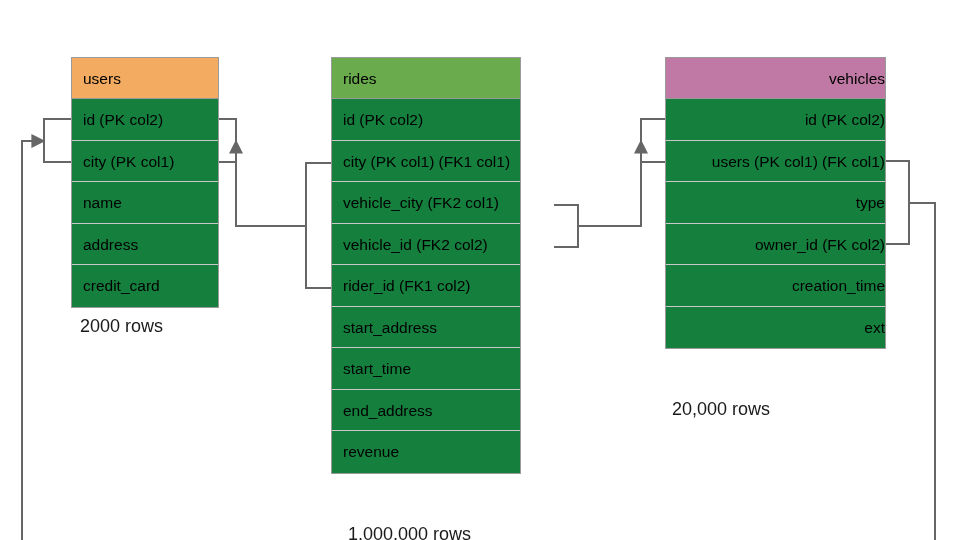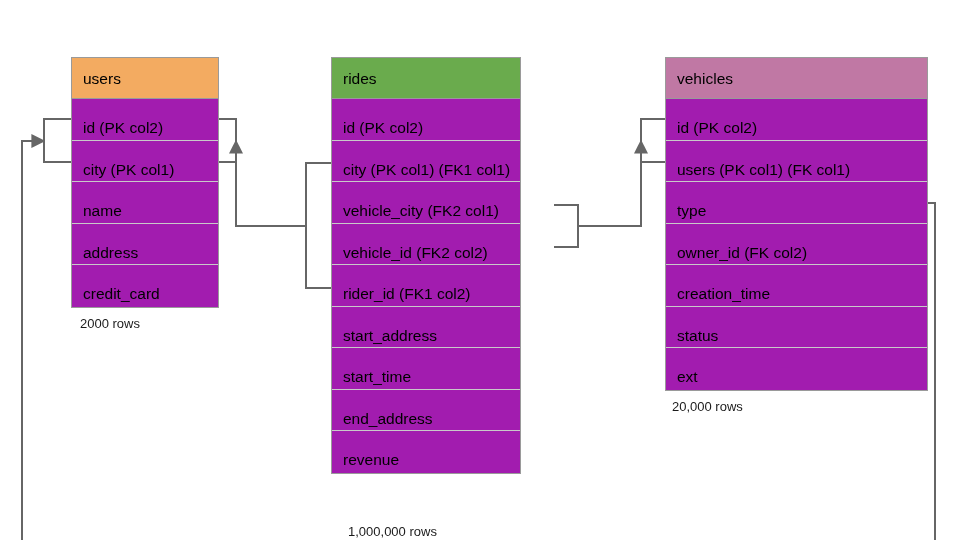--- a/index.html
+++ b/index.html
@@ -42,33 +42,33 @@
     padding: 0 0 0 11px;
     font-size: 15.5px;
     border-bottom: 1px solid #9a9a9a;
     white-space: nowrap;
     overflow: hidden;
   }
   .table-row {
     box-sizing: border-box;
     height: 41.5px;
     line-height: 41.5px;
-    padding: 8px 0 0 11px;
+    padding: 0 0 0 11px;
     font-size: 15.5px;
     border-bottom: 1px solid #c9c9c9;
-    background: #a21caf;
+    background: #15803d;
     white-space: nowrap;
     overflow: hidden;
   }
   .table-row.last {
     border-bottom: none;
   }
   .row-caption {
     position: absolute;
-    font-size: 13px;
+    font-size: 18px;
     color: #1a1a1a;
     white-space: nowrap;
   }
 </style>
 </head>
 <body>
 
 <div id="canvas">
 
   <svg id="connectors" viewBox="0 0 960 540" width="960" height="540" xmlns="http://www.w3.org/2000/svg">
@@ -135,25 +135,24 @@
     <div class="table-row">vehicle_city (FK2 col1)</div>
     <div class="table-row">vehicle_id (FK2 col2)</div>
     <div class="table-row">rider_id (FK1 col2)</div>
     <div class="table-row">start_address</div>
     <div class="table-row">start_time</div>
     <div class="table-row">end_address</div>
     <div class="table-row last">revenue</div>
   </div>
   <div class="row-caption" style="left:348px; top:478px;">1,000,000 rows</div>
 
-  <div class="table-box" style="left:665px; top:11px; width:263px;">
+  <div class="table-box" style="left:665px; top:11px; width:221px;text-align:right;">
     <div class="table-header" style="background:#C078A4;">vehicles</div>
     <div class="table-row">id (PK col2)</div>
     <div class="table-row">users (PK col1) (FK col1)</div>
     <div class="table-row">type</div>
     <div class="table-row">owner_id (FK col2)</div>
     <div class="table-row">creation_time</div>
-    <div class="table-row">status</div>
     <div class="table-row last">ext</div>
   </div>
   <div class="row-caption" style="left:672px; top:353px;">20,000 rows</div>
 
 </div>
 
 </body></html>

